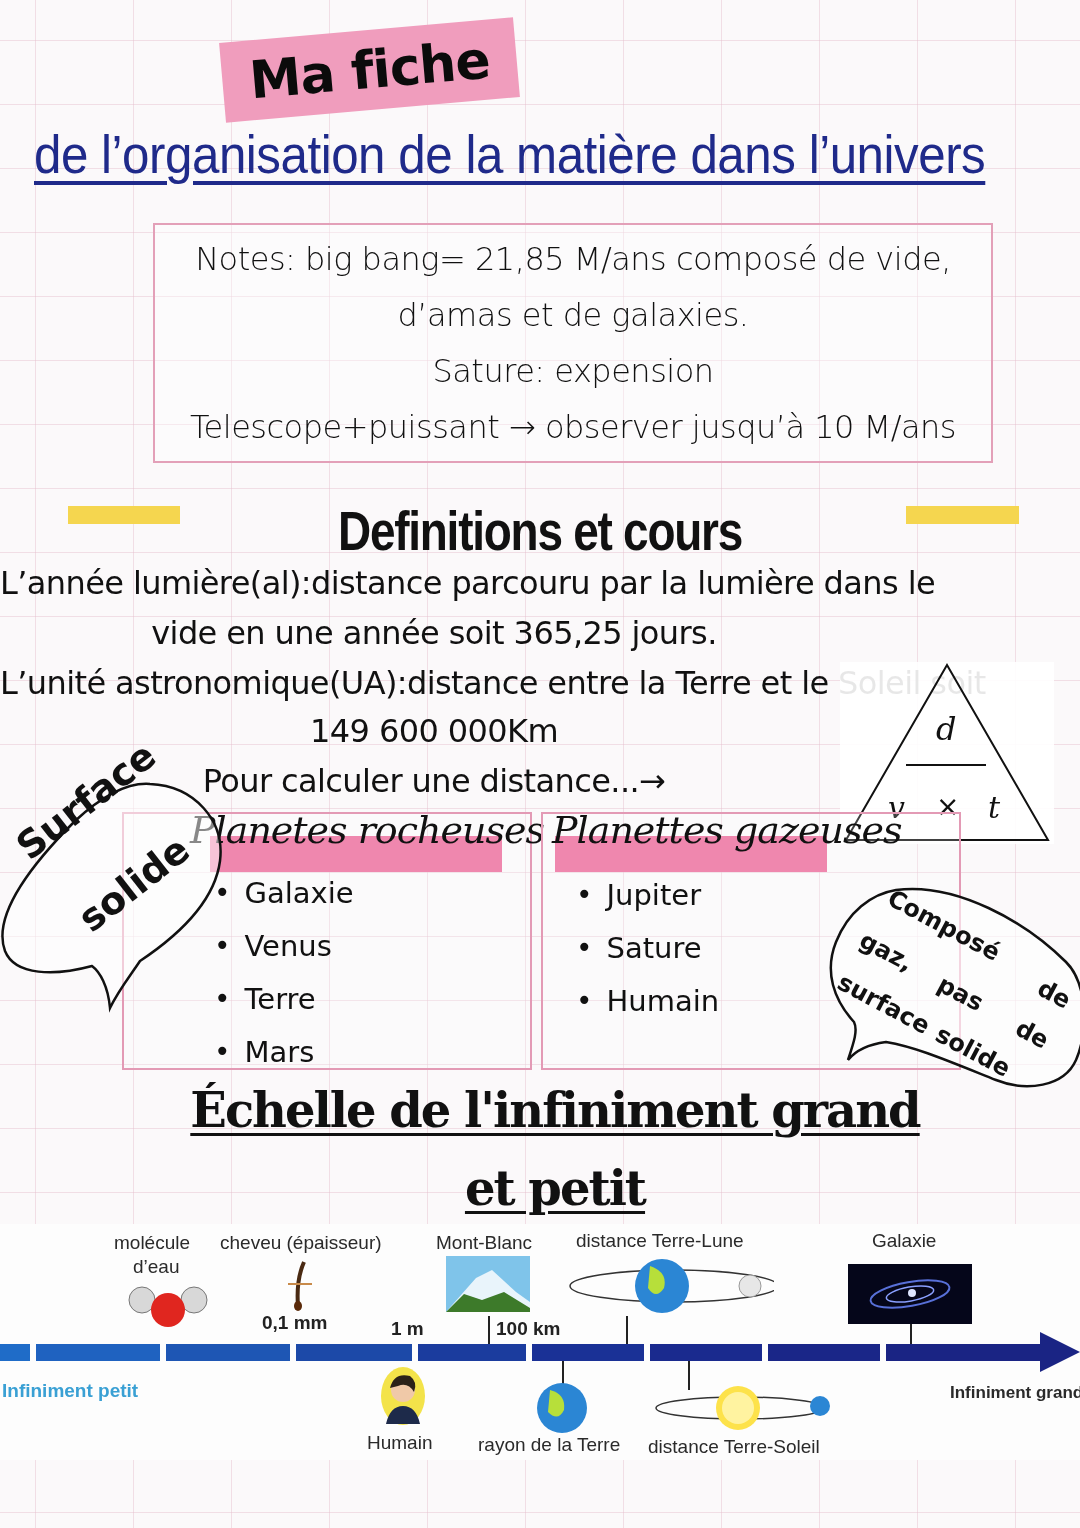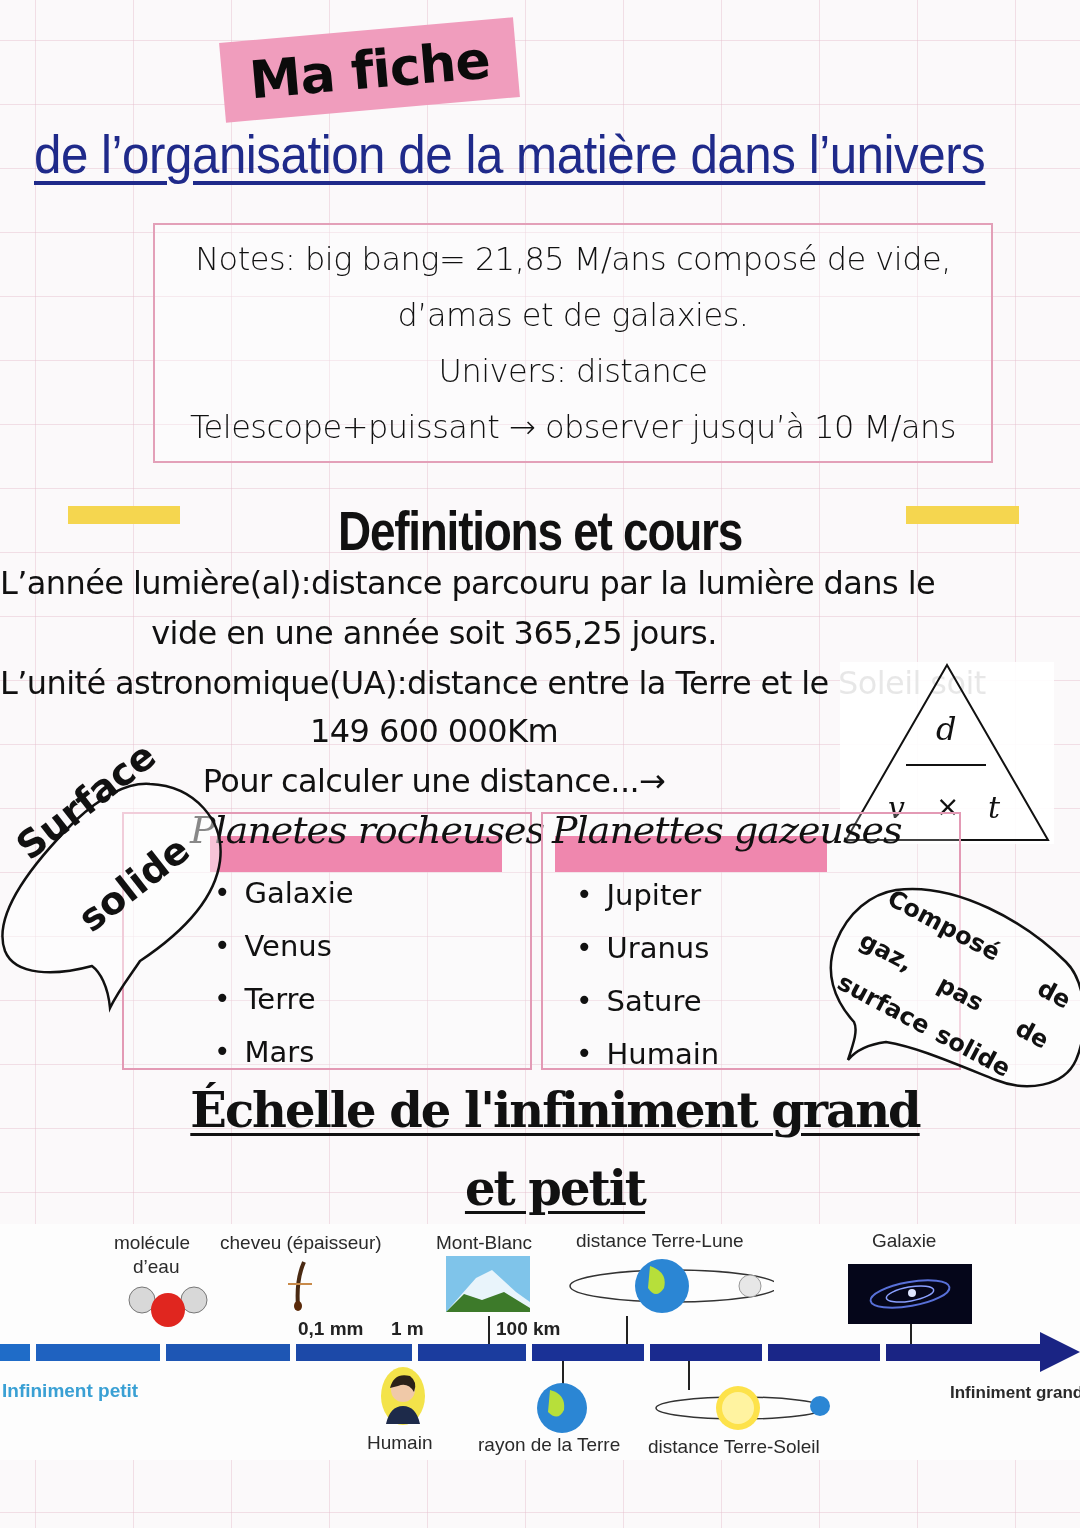--- a/index.html
+++ b/index.html
@@ -121,21 +121,21 @@
 </style>
 </head>
 <body>
 
 <div class="abs ma-fiche">Ma fiche</div>
 <div class="abs subtitle">de l’organisation de la matière dans l’univers</div>
 
 <div class="abs notes-box">
   <span>Notes: big bang= 21,85 M/ans composé de vide,</span>
   <span>d’amas et de galaxies.</span>
-  <span>Univers: distance</span>
+  <span>Sature: expension</span>
   <span>Telescope+puissant → observer jusqu’à 10 M/ans</span>
 </div>
 
 <div class="abs yellow-bar" style="left:68px; width:112px;"></div>
 <div class="abs yellow-bar" style="left:906px; width:113px;"></div>
 <div class="abs def-title">Definitions et cours</div>
 
 <div class="abs def-line" style="top:564px;">L’année lumière(al):distance parcouru par la lumière dans le</div>
 <div class="abs def-line" style="top:614px;">vide en une année soit 365,25 jours.</div>
 <div class="abs def-line" style="top:664px;">L’unité astronomique(UA):distance entre la Terre et le Soleil soit</div>
@@ -161,21 +161,20 @@
   <li>Venus</li>
   <li>Terre</li>
   <li>Mars</li>
 </ul>
 
 <div class="abs planet-box" style="left:541px; top:812px; width:420px; height:258px;"></div>
 <div class="abs heading-highlight" style="left:555px; top:836px; width:272px;"></div>
 <div class="abs planet-heading" style="left:552px; top:808px;">Planettes gazeuses</div>
 <ul class="abs planet-list" style="left:576px; top:868px;">
   <li>Jupiter</li>
-  <li>Uranus</li>
   <li>Sature</li>
   <li>Humain</li>
 </ul>
 
 <div class="abs bubble" style="left:0; top:776px; width:230px; height:236px;">
   <svg viewBox="0 0 230 236">
     <path d="M150,8 C195,10 225,45 220,85 C214,130 170,165 140,185 C130,200 118,215 110,232 C108,210 100,196 92,190 C55,200 15,200 5,175 C-8,140 30,90 75,45 C100,22 125,6 150,8 Z" fill="rgba(255,255,255,0.5)" stroke="#111" stroke-width="2.5"></path>
   </svg>
   <div class="abs bubble-text" style="left:8px; top:58px; font-size:38px; transform:rotate(-38deg); transform-origin:left top;">Surface</div>
   <div class="abs bubble-text" style="left:70px; top:130px; font-size:38px; transform:rotate(-38deg); transform-origin:left top;">solide</div>
@@ -231,21 +230,21 @@
     <circle cx="186" cy="28" r="11" fill="#e7e7e7" stroke="#999"></circle>
   </svg>
 
   <svg class="abs" style="left:848px; top:40px; width:124px; height:60px;" viewBox="0 0 124 60">
     <rect width="124" height="60" fill="#05061a"></rect>
     <ellipse cx="62" cy="30" rx="40" ry="12" fill="none" stroke="#5870d8" stroke-width="2" transform="rotate(-10 62 30)"></ellipse>
     <ellipse cx="62" cy="30" rx="24" ry="7" fill="none" stroke="#8aa0ff" stroke-width="1.5" transform="rotate(-10 62 30)"></ellipse>
     <circle cx="64" cy="29" r="4" fill="#dfe6ff"></circle>
   </svg>
 
-  <span class="scale-tick" style="left:262px; top:94px;margin-left:36px;">0,1 mm</span>
+  <span class="scale-tick" style="left:262px; top:88px;">0,1 mm</span>
   <span class="scale-tick" style="left:391px; top:94px;">1 m</span>
   <span class="scale-tick" style="left:496px; top:94px;">100 km</span>
 
   <div class="pointer" style="left:488px; top:92px; height:30px;"></div>
   <div class="pointer" style="left:626px; top:92px; height:30px;"></div>
   <div class="pointer" style="left:910px; top:100px; height:22px;"></div>
   <div class="pointer" style="left:562px; top:136px; height:30px;"></div>
   <div class="pointer" style="left:688px; top:136px; height:30px;"></div>
 
   <div class="axis-seg" style="left:0; width:30px; background:#1f6cc8;"></div>

